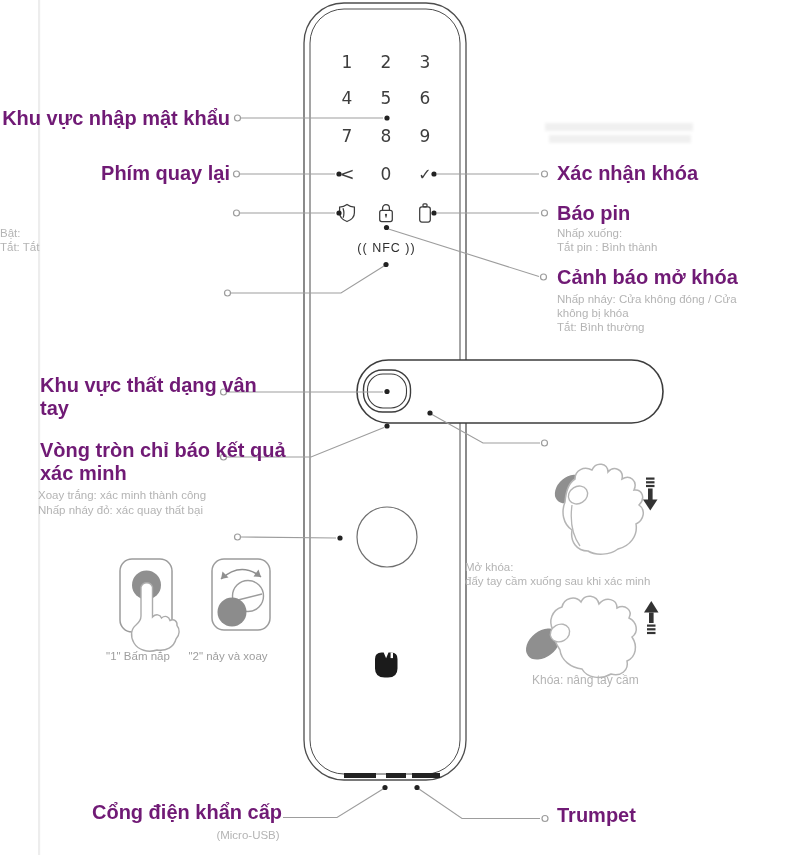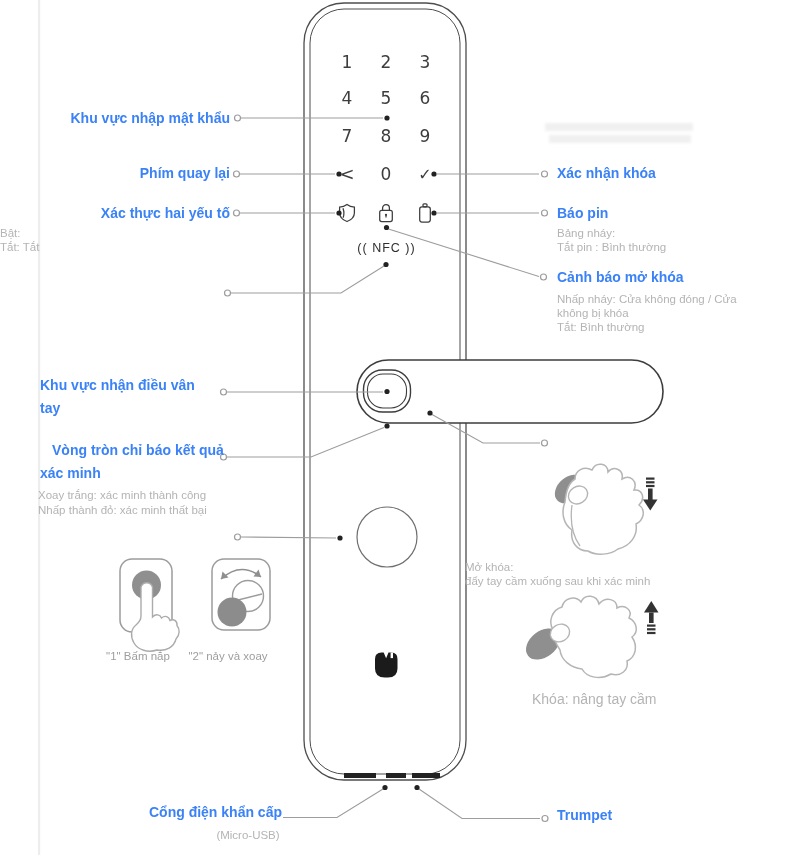--- a/index.html
+++ b/index.html
@@ -1,20 +1,20 @@
 <!DOCTYPE html>
 <html><head>
 <meta charset="utf-8">
 <style>
   html,body{margin:0;padding:0;background:#fff;}
   .stage{
     position:relative;width:799px;height:855px;background:#ffffff;overflow:hidden;
     font-family:"Liberation Sans","DejaVu Sans",sans-serif;
   }
-  .lbl{position:absolute;font-weight:bold;font-size:14px;color:#3b82f6;line-height:18px;white-space:nowrap;}
+  .lbl{position:absolute;font-weight:bold;font-size:20px;color:#701a75;line-height:18px;white-space:nowrap;}
   .lbl.ra{text-align:right;}
   .note{position:absolute;font-size:11.5px;color:#b4b4b4;line-height:14px;white-space:nowrap;}
   .note.ra{text-align:left;}
   .note.ctr{text-align:center;}
   .key{position:absolute;width:32px;text-align:center;font-size:17px;color:#3d3d3d;line-height:22px;
        font-family:"DejaVu Sans","Liberation Sans",sans-serif;}
   .key.sym{font-size:16px;}
   .nfc{position:absolute;left:336px;top:241px;width:101px;text-align:center;font-size:12.5px;
        letter-spacing:1px;color:#2e2e2e;white-space:nowrap;}
   svg{position:absolute;left:0;top:0;}
@@ -184,46 +184,45 @@
   <span class="key" style="left:370px;top:125px">8</span>
   <span class="key" style="left:409px;top:125px">9</span>
   <span class="key sym" style="left:331px;top:163px;font-size:18px">&lt;</span>
   <span class="key" style="left:370px;top:163px">0</span>
   <span class="key sym" style="left:409px;top:164px">✓</span>
 
   <div class="nfc">(( NFC ))</div>
 
   <div class="lbl ra" style="left:0;width:230px;top:109px">Khu vực nhập mật khẩu</div>
   <div class="lbl ra" style="left:0;width:230px;top:164px">Phím quay lại</div>
-  <div class="lbl ra" style="left:0;width:230px;top:204px">Xác thực hai yếu tố</div>
   <div class="note ra" style="left:0;width:219px;top:226px">Bật:</div>
   <div class="note ra" style="left:0;width:219px;top:240px">Tắt: Tắt</div>
 
-  <div class="lbl" style="left:40px;top:376px">Khu vực nhận điều vân</div>
+  <div class="lbl" style="left:40px;top:376px">Khu vực thất dạng vân</div>
   <div class="lbl" style="left:40px;top:399px">tay</div>
 
-  <div class="lbl" style="left:52px;top:441px">Vòng tròn chỉ báo kết quả</div>
+  <div class="lbl" style="left:40px;top:441px">Vòng tròn chỉ báo kết quả</div>
   <div class="lbl" style="left:40px;top:464px">xác minh</div>
   <div class="note" style="left:38px;top:488px">Xoay trắng: xác minh thành công</div>
-  <div class="note" style="left:38px;top:503px">Nhấp thành đỏ: xác minh thất bại</div>
+  <div class="note" style="left:38px;top:503px">Nhấp nháy đỏ: xác quay thất bại</div>
 
 
   <div class="note ctr" style="left:96px;width:84px;top:649px;color:#9e9e9e">"1" Bấm nắp</div>
   <div class="note ctr" style="left:170px;width:116px;top:649px;color:#9e9e9e">"2" nảy và xoay</div>
 
   <div class="lbl ra" style="left:0;width:282px;top:803px">Cổng điện khẩn cấp</div>
   <div class="note ctr" style="left:193px;width:110px;top:828px">(Micro-USB)</div>
 
   <div class="lbl" style="left:557px;top:164px">Xác nhận khóa</div>
   <div class="lbl" style="left:557px;top:204px">Báo pin</div>
-  <div class="note" style="left:557px;top:226px">Bảng nháy:</div>
-  <div class="note" style="left:557px;top:240px">Tắt pin : Bình thường</div>
+  <div class="note" style="left:557px;top:226px">Nhấp xuống:</div>
+  <div class="note" style="left:557px;top:240px">Tắt pin : Bình thành</div>
   <div class="lbl" style="left:557px;top:268px">Cảnh báo mở khóa</div>
   <div class="note" style="left:557px;top:292px">Nhấp nháy: Cửa không đóng / Cửa</div>
   <div class="note" style="left:557px;top:306px">không bị khóa</div>
   <div class="note" style="left:557px;top:320px">Tắt: Bình thường</div>
   <div class="lbl" style="left:557px;top:806px">Trumpet</div>
 
   <div class="note ra" style="left:465px;width:280px;top:574px">đẩy tay cầm xuống sau khi xác minh</div>
   <div class="note ra" style="left:465px;width:280px;top:560px">Mở khóa:</div>
-  <div class="note" style="left:532px;top:692px;font-size:14px">Khóa: nâng tay cầm</div>
+  <div class="note" style="left:532px;top:673px;font-size:12px">Khóa: nâng tay cầm</div>
 
 </div>
 
 </body></html>

